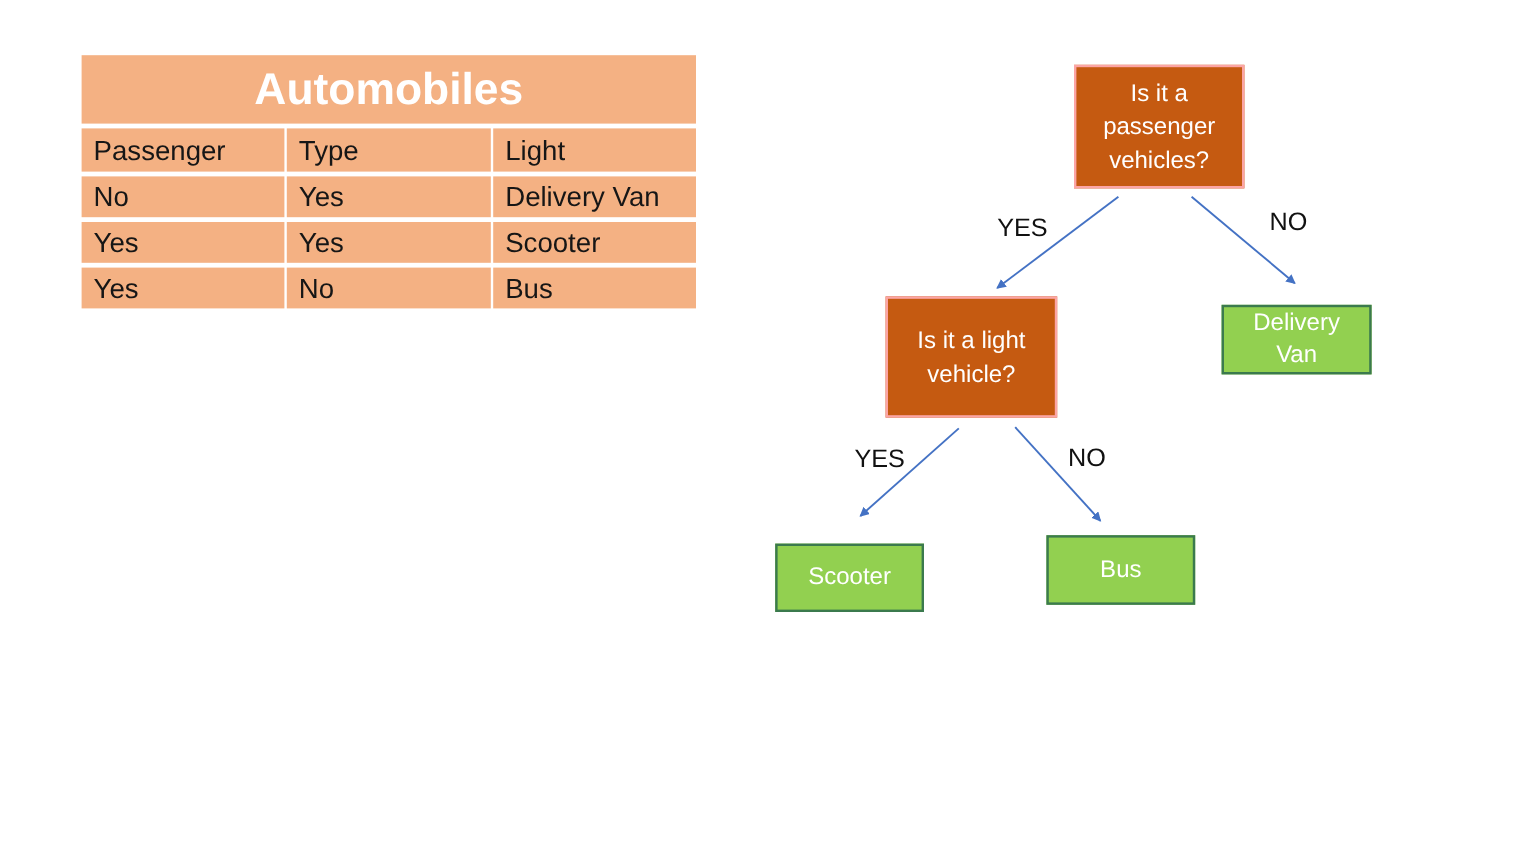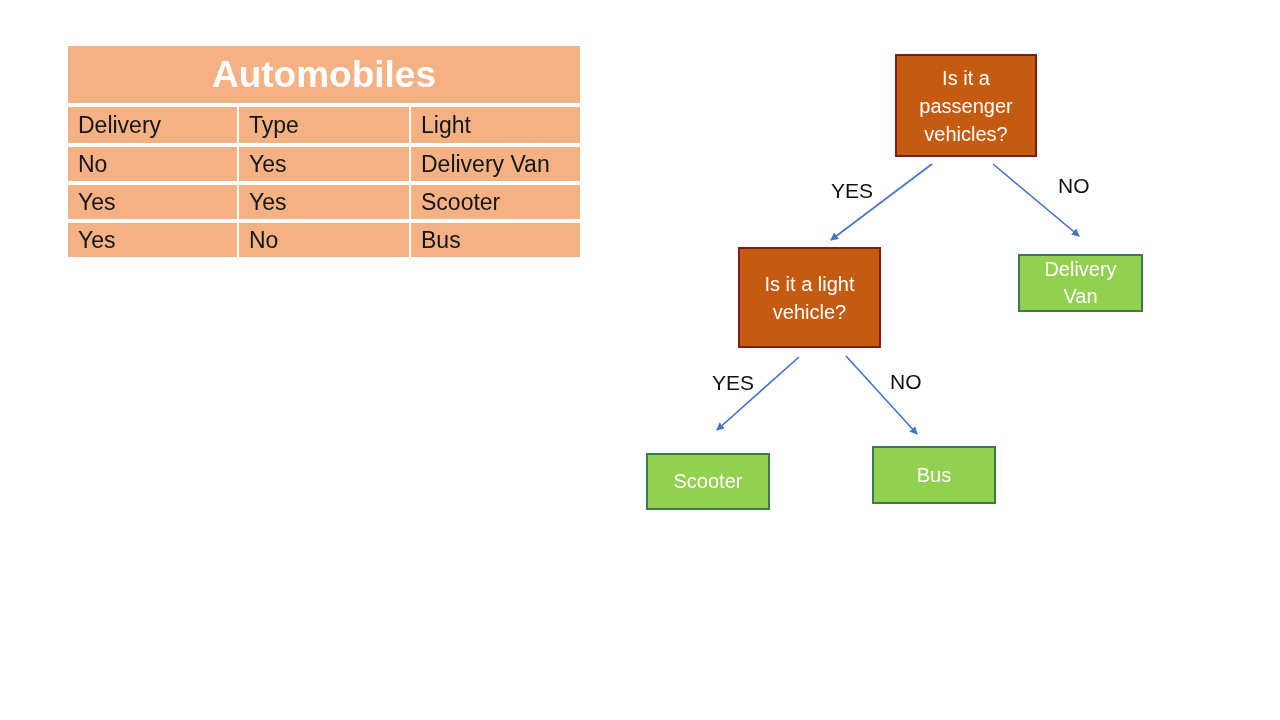--- a/index.html
+++ b/index.html
@@ -29,21 +29,21 @@
     display:flex; align-items:center; padding-left:10px;
     white-space:nowrap; overflow:hidden;
   }
 
   
   .node {
     position:absolute; display:flex; align-items:center; justify-content:center;
     text-align:center; color:#ffffff;
   }
   .node-decision {
-    background:#C55A11; border:2px solid #7f1d1d;
+    background:#C55A11; border:2px solid #fca5a5;
     font-size:20px; line-height:28px; padding:2px 6px;
   }
   .node-leaf {
     background:#92D050; border:2px solid #3B7A4E;
     font-size:20px; line-height:27px; padding:2px 6px;
   }
   #node-root    { left:895px; top:54px;  width:142px; height:103px; }
   #node-light   { left:738px; top:247px; width:143px; height:101px; }
   #node-van     { left:1018px; top:254px; width:125px; height:58px; }
   #node-scooter { left:646px; top:453px; width:124px; height:57px; }
@@ -62,21 +62,21 @@
   .arrows { position:absolute; left:0; top:0; width:1280px; height:720px; pointer-events:none; }
 </style>
 </head>
 <body>
 
 <div class="slide">
 
   <div class="tbl">
     <div class="tbl-title">Automobiles</div>
     <div class="tbl-grid">
-      <div class="tbl-cell">Delivery</div>
+      <div class="tbl-cell">Passenger</div>
       <div class="tbl-cell">Type</div>
       <div class="tbl-cell">Light</div>
 
       <div class="tbl-cell">No</div>
       <div class="tbl-cell">Yes</div>
       <div class="tbl-cell">Delivery Van</div>
 
       <div class="tbl-cell">Yes</div>
       <div class="tbl-cell">Yes</div>
       <div class="tbl-cell">Scooter</div>

